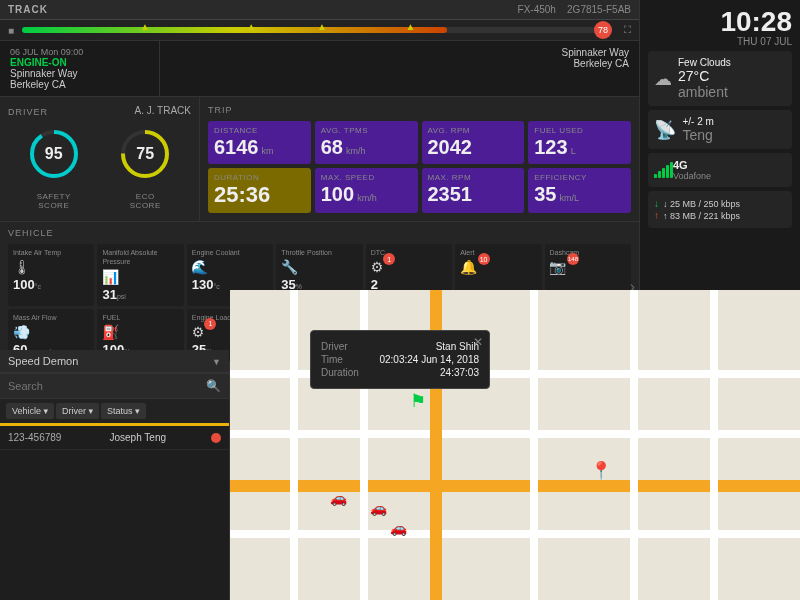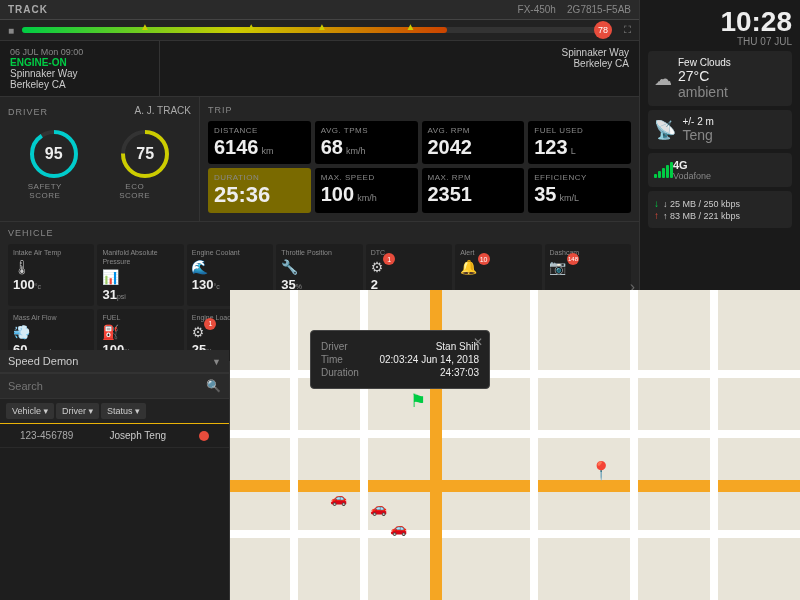--- a/index.html
+++ b/index.html
@@ -160,21 +160,21 @@
       margin-bottom: 8px;
     }
     .scores {
       display: flex;
       justify-content: space-around;
       margin-top: 4px;
     }
     .score-circle {
       display: flex;
       flex-direction: column;
-      align-items: flex-start;
+      align-items: center;
     }
     .circle-gauge {
       width: 52px;
       height: 52px;
       position: relative;
     }
     .circle-gauge svg {
       transform: rotate(-90deg);
     }
     .circle-value {
@@ -183,37 +183,37 @@
       left: 50%;
       transform: translate(-50%, -50%);
       font-size: 16px;
       font-weight: bold;
       color: #eee;
     }
     .score-label {
       color: #888;
       font-size: 8px;
       text-align: center;
-      margin-top: 2px;
+      margin-top: 12px;
       letter-spacing: 0.5px;
     }
 
     
     .trip-panel {
       flex: 1;
       background: #252525;
       padding: 8px;
     }
     .trip-grid {
       display: grid;
       grid-template-columns: 1fr 1fr 1fr 1fr;
       gap: 4px;
     }
     .trip-card {
-      background: #000000;
+      background: #4c1d95;
       border-radius: 3px;
       padding: 5px 6px;
     }
     .trip-card.highlight {
       background: #7a6a00;
     }
     .trip-card .tc-label {
       color: #888;
       font-size: 8px;
       letter-spacing: 0.5px;
@@ -485,39 +485,39 @@
     .search-icon-span {
       color: #666;
       font-size: 12px;
     }
 
     .filter-row {
       display: flex;
       gap: 2px;
       padding: 4px 6px;
       background: #222;
-      border-bottom: 1px solid #eab308;
+      border-bottom: 3px solid #eab308;
     }
     .filter-btn {
       background: #333;
       border: none;
       color: #ccc;
       font-size: 9px;
       padding: 3px 6px;
       border-radius: 2px;
       cursor: pointer;
       display: flex;
       align-items: center;
       gap: 2px;
     }
 
     .list-item-row {
       display: flex;
       align-items: center;
-      padding: 6px 20px;
+      padding: 6px 8px;
       border-bottom: 1px solid #2a2a2a;
       gap: 6px;
     }
     .list-item-id {
       color: #aaa;
       font-size: 10px;
       flex: 1;
     }
     .list-item-name {
       color: #ccc;

